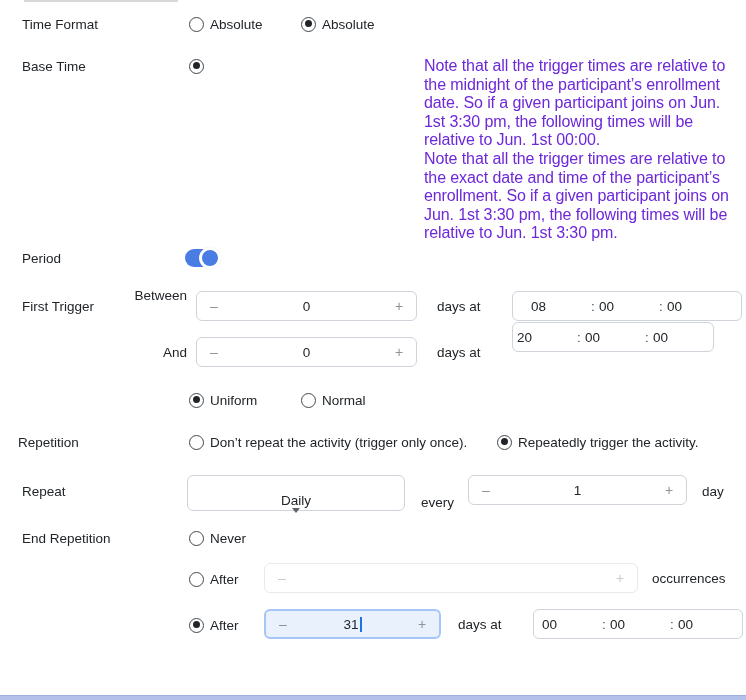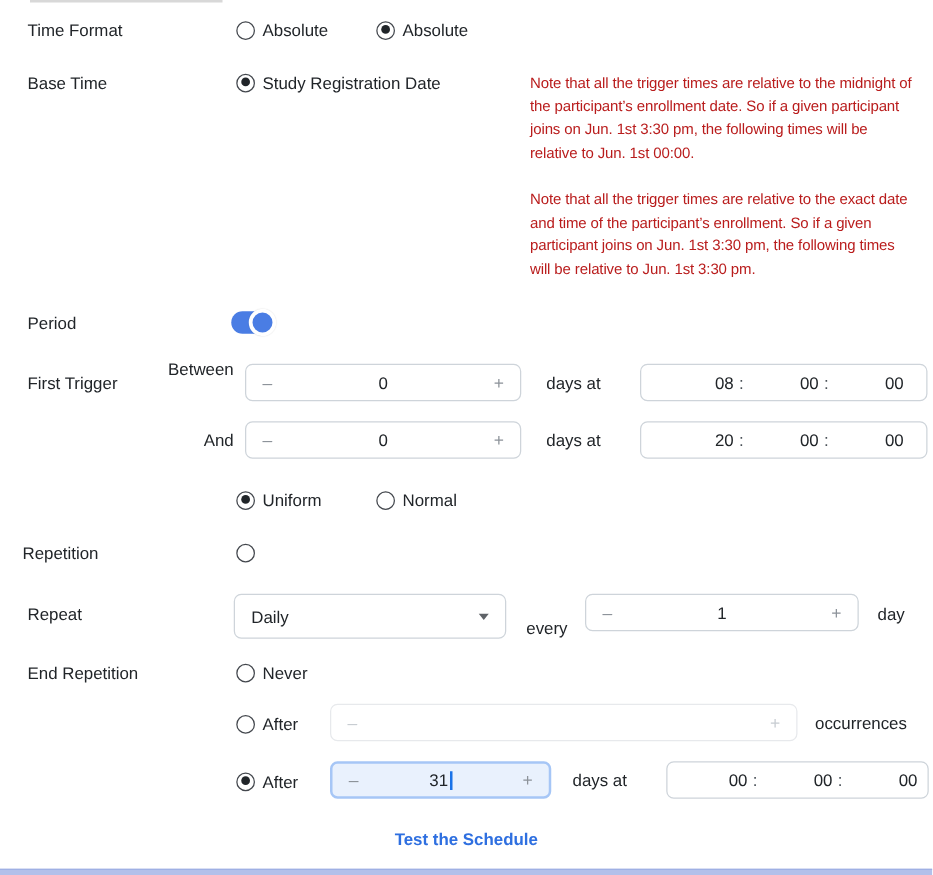--- a/index.html
+++ b/index.html
@@ -13,22 +13,22 @@
   .top-line { position:absolute; left:24px; top:0; width:154px; height:2px; background:#d8d8d8; }
 
   
   .radio-item { position:absolute; display:flex; align-items:center; gap:6px; height:18px; white-space:nowrap; }
   .radio { width:15px; height:15px; box-sizing:border-box; border:1.5px solid #43474d;
            border-radius:50%; background:#fff; flex:0 0 auto; }
   .radio.selected::after { content:""; display:block; width:7px; height:7px; margin:2.5px auto;
            background:#212529; border-radius:50%; }
 
   
-  .note { position:absolute; width:306px; font-size:12px; line-height:18.6px;
-          letter-spacing:-0.1px; color:#b91c1c; }
+  .note { position:absolute; width:306px; font-size:16px; line-height:18.6px;
+          letter-spacing:-0.1px; color:#6d28d9; }
 
   
   .toggle { position:absolute; width:34px; height:18px; border-radius:9px; background:#4a7de4; }
   .knob { position:absolute; right:-2px; top:-2px; width:16px; height:16px; background:#4a7de4;
           border:3px solid #ffffff; border-radius:50%; box-sizing:content-box;
           box-shadow:0 0 1px rgba(0,0,0,0.15); }
 
   
   .stepper { position:absolute; height:30px; box-sizing:border-box; background:#fff;
              border:1px solid #ced4da; border-radius:6px; display:flex; align-items:center; }
@@ -37,27 +37,27 @@
   .stepper.focused { background:#e9f1fd; border:2px solid #a6c6f6; }
   .stepper.disabled { border-color:#e7e9ec; }
   .stepper.disabled .st-btn { color:#c8cdd2; }
   .cursor { display:inline-block; width:2px; height:15px; background:#1a73e8;
             vertical-align:-3px; margin-left:1px; }
 
   
   .timebox { position:absolute; height:30px; box-sizing:border-box; background:#fff;
              border:1px solid #ced4da; border-radius:6px; display:flex;
              align-items:center; justify-content:center; }
-  .t-seg { width:56px; text-align:right; }
+  .t-seg { width:56px; text-align:left; }
   .t-colon { width:12px; text-align:center; color:#495057; }
 
   
   .select { position:absolute; height:30px; box-sizing:border-box; background:#fff;
             border:1px solid #ced4da; border-radius:6px; display:flex; align-items:center;
-            justify-content:space-between; padding:17px 13px; }
+            justify-content:space-between; padding:17px 13px;flex-direction:column; }
   .caret { width:0; height:0; border-left:4.5px solid transparent;
            border-right:4.5px solid transparent; border-top:5px solid #5f6368; }
 
   .link { position:absolute; left:0; top:664px; width:746px; text-align:center;
           color:#2e6fe0; font-weight:bold; }
   .bottom-bar { position:absolute; left:0; top:695px; width:746px; height:5px;
                 background:#b3c0ea; border-top:1px solid #9fb0e4; box-sizing:border-box; }
 </style>
 </head>
 <body>
@@ -72,21 +72,20 @@
     <span>Absolute</span>
   </div>
   <div class="radio-item" style="left:301px;top:15px">
     <span class="radio selected"></span>
     <span>Absolute</span>
   </div>
 
   <div class="lbl" style="left:22px;top:58px">Base Time</div>
   <div class="radio-item" style="left:189px;top:57px">
     <span class="radio selected"></span>
-    <span>Study Registration Date</span>
   </div>
   <div class="note" style="left:424px;top:57px">Note that all the trigger times are relative to the midnight of the participant’s enrollment date. So if a given participant joins on Jun. 1st 3:30 pm, the following times will be relative to Jun. 1st 00:00.</div>
 
   <div class="note" style="left:424px;top:150px">Note that all the trigger times are relative to the exact date and time of the participant’s enrollment. So if a given participant joins on Jun. 1st 3:30 pm, the following times will be relative to Jun. 1st 3:30 pm.</div>
 
   <div class="lbl" style="left:22px;top:250px">Period</div>
   <div class="toggle" style="left:185px;top:249px">
     <span class="knob"></span>
   </div>
 
@@ -106,40 +105,45 @@
     <span class="t-seg">00</span>
   </div>
 
   <div class="sublbl" style="left:108px;top:344px;width:79px">And</div>
   <div class="stepper" style="left:196px;top:337px;width:221px">
     <span class="st-btn">–</span>
     <span class="st-val">0</span>
     <span class="st-btn">+</span>
   </div>
   <div class="lbl" style="left:437px;top:344px">days at</div>
-  <div class="timebox" style="left:512px;top:337px;width:230px">
+  <div class="timebox" style="left:512px;top:322px;width:202px">
     <span class="t-seg">20</span>
     <span class="t-colon">:</span>
     <span class="t-seg">00</span>
     <span class="t-colon">:</span>
     <span class="t-seg">00</span>
   </div>
 
   <div class="radio-item" style="left:189px;top:391px">
     <span class="radio selected"></span>
     <span>Uniform</span>
   </div>
   <div class="radio-item" style="left:301px;top:391px">
     <span class="radio"></span>
     <span>Normal</span>
   </div>
 
   <div class="lbl" style="left:18px;top:434px">Repetition</div>
   <div class="radio-item" style="left:189px;top:433px">
     <span class="radio"></span>
+    <span>Don’t repeat the activity (trigger only once).</span>
+  </div>
+  <div class="radio-item" style="left:497px;top:433px">
+    <span class="radio selected"></span>
+    <span>Repeatedly trigger the activity.</span>
   </div>
 
   <div class="lbl" style="left:22px;top:483px">Repeat</div>
   <div class="select" style="left:187px;top:475px;width:218px">
     <span>Daily</span>
     <span class="caret"></span>
   </div>
   <div class="lbl" style="left:421px;top:494px">every</div>
   <div class="stepper" style="left:468px;top:475px;width:219px">
     <span class="st-btn">–</span>
@@ -176,16 +180,15 @@
   </div>
   <div class="lbl" style="left:458px;top:616px">days at</div>
   <div class="timebox" style="left:533px;top:609px;width:210px">
     <span class="t-seg">00</span>
     <span class="t-colon">:</span>
     <span class="t-seg">00</span>
     <span class="t-colon">:</span>
     <span class="t-seg">00</span>
   </div>
 
-  <div class="link">Test the Schedule</div>
   <div class="bottom-bar"></div>
 
 </div>
 
 </body></html>

